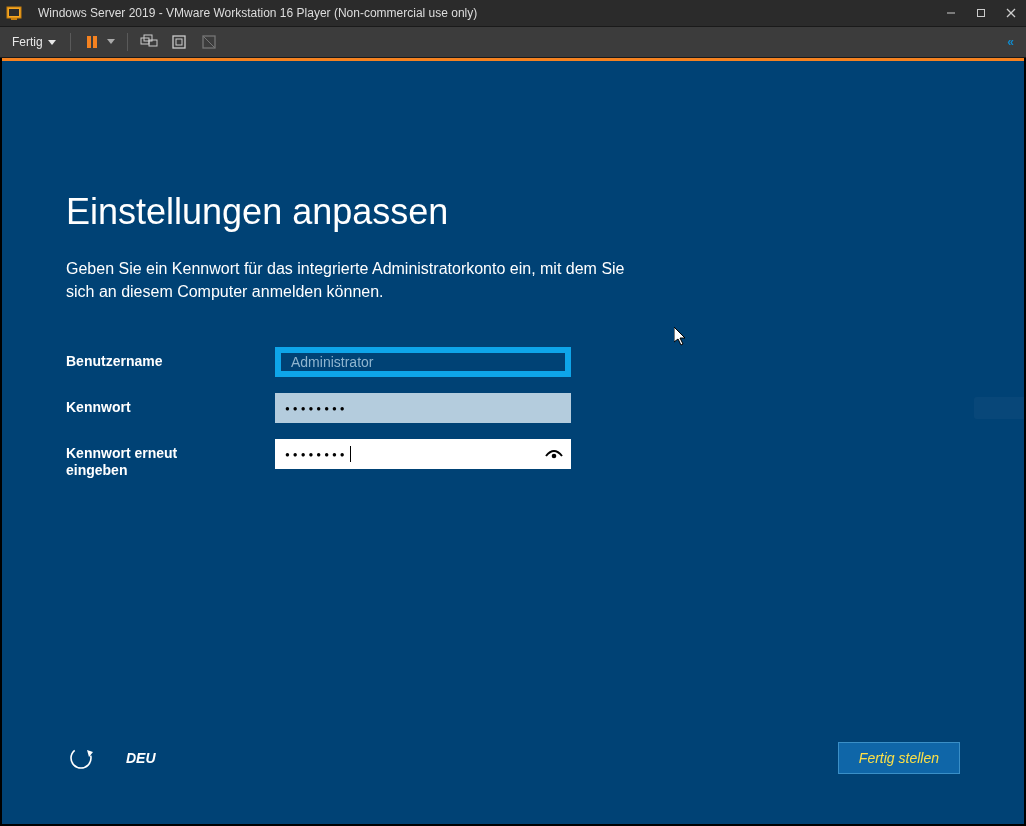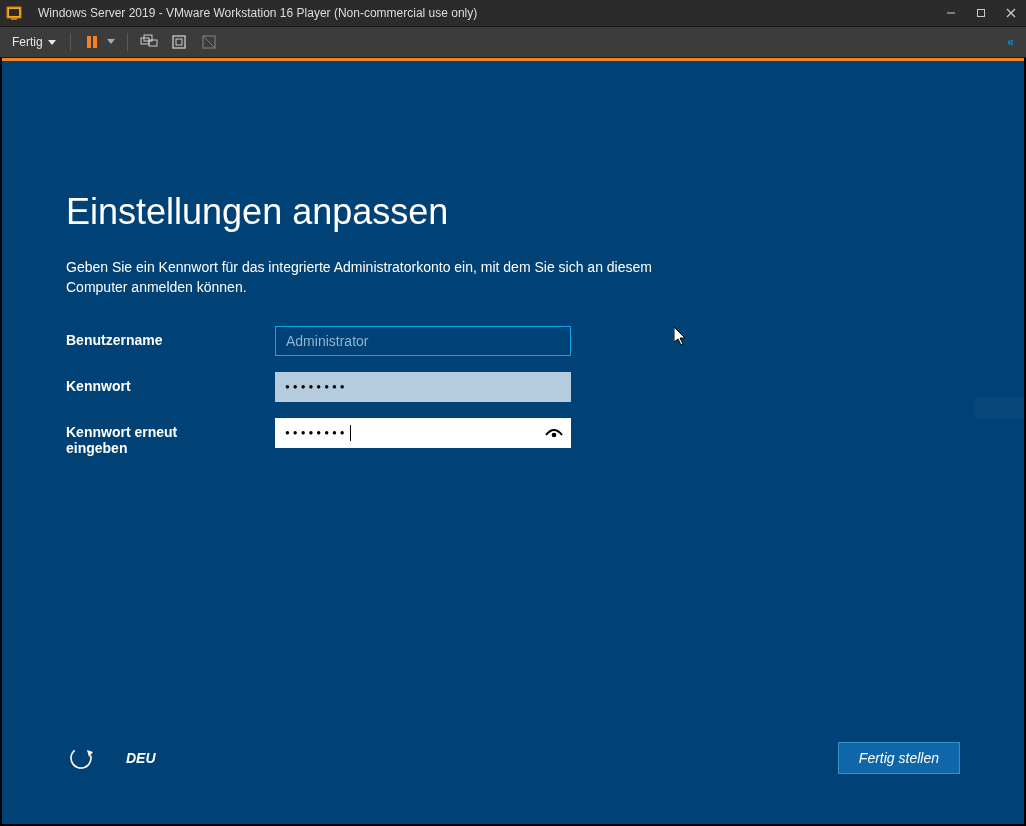--- a/index.html
+++ b/index.html
@@ -115,24 +115,24 @@
     left: 64px;
     right: 64px;
     top: 130px;
   }
   .oobe-heading {
     font-size: 36px;
     font-weight: 300;
     margin-bottom: 24px;
   }
   .oobe-desc {
-    font-size: 14px;
+    font-size: 16px;
     line-height: 1.45;
     max-width: 590px;
-    margin-bottom: 28px;
+    margin-bottom: 44px;
   }
   .field-row {
     display: flex;
     align-items: flex-start;
     margin-bottom: 16px;
     gap: 43px;
   }
   .field-label {
     width: 166px;
     font-size: 14px;
@@ -148,21 +148,21 @@
     width: 100%;
     box-sizing: border-box;
     padding: 0 10px;
     font-size: 14px;
     display: flex;
     align-items: center;
     position: relative;
   }
   .input-box.readonly {
     background: #004275;
-    border: 1px solid #0ea5e9;
+    border: 6px solid #0ea5e9;
     color: #8fb5cf;
   }
   .input-box.pw-top {
     background: #b4ccdd;
     color: #000;
     border: none;
   }
   .input-box.pw-bottom {
     background: #fff;
     color: #000;
@@ -210,21 +210,21 @@
     font-size: 14px;
     font-weight: 600;
     margin-left: 30px;
   }
   .finish-btn {
     margin-left: auto;
     background: #0f66a8;
     border: 1px solid #3a8fc7;
     padding: 7px 20px;
     font-size: 14px;
-    color: #ffffff;
+    color: #fde047;
   }
   .mouse-cursor {
     position: absolute;
     left: 672px;
     top: 266px;
     width: 14px;
     height: 20px;
     pointer-events: none;
   }
   .ghost-badge {

